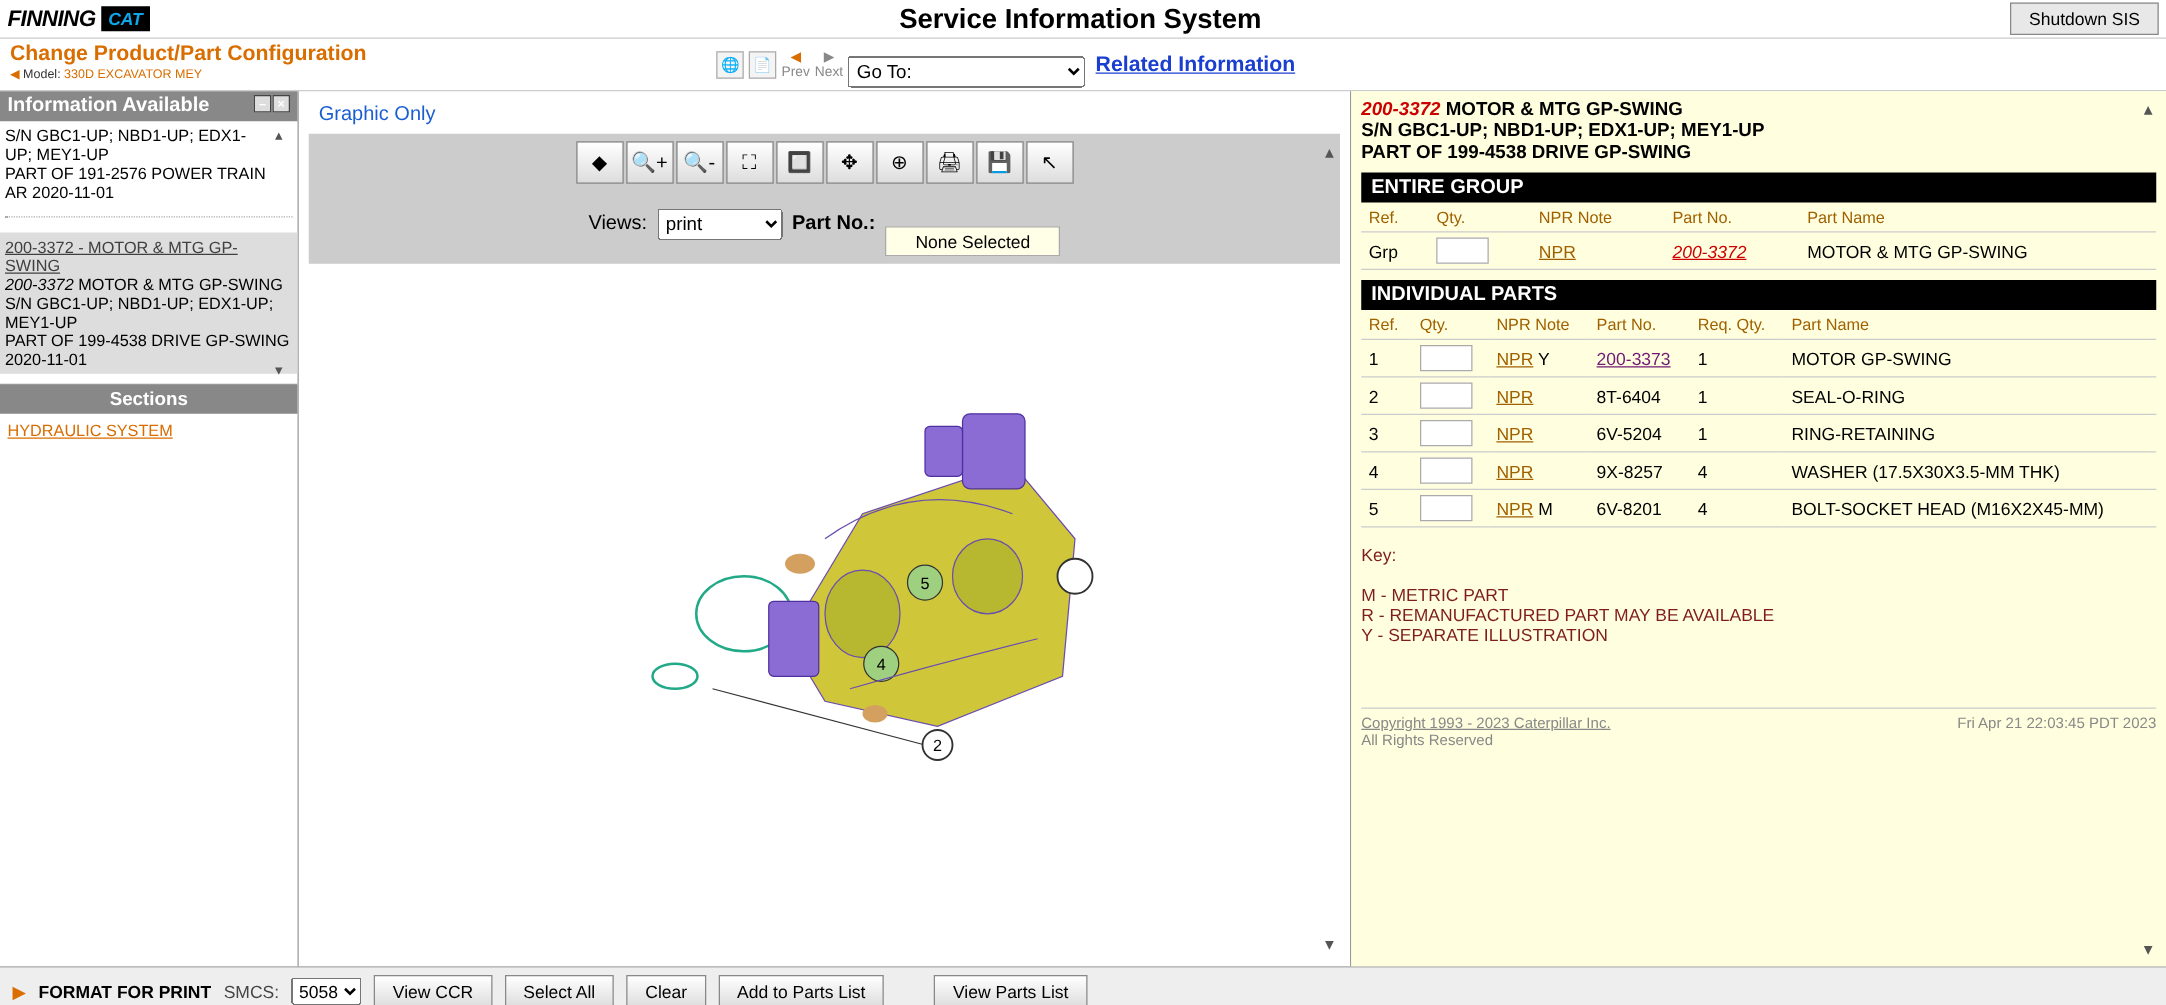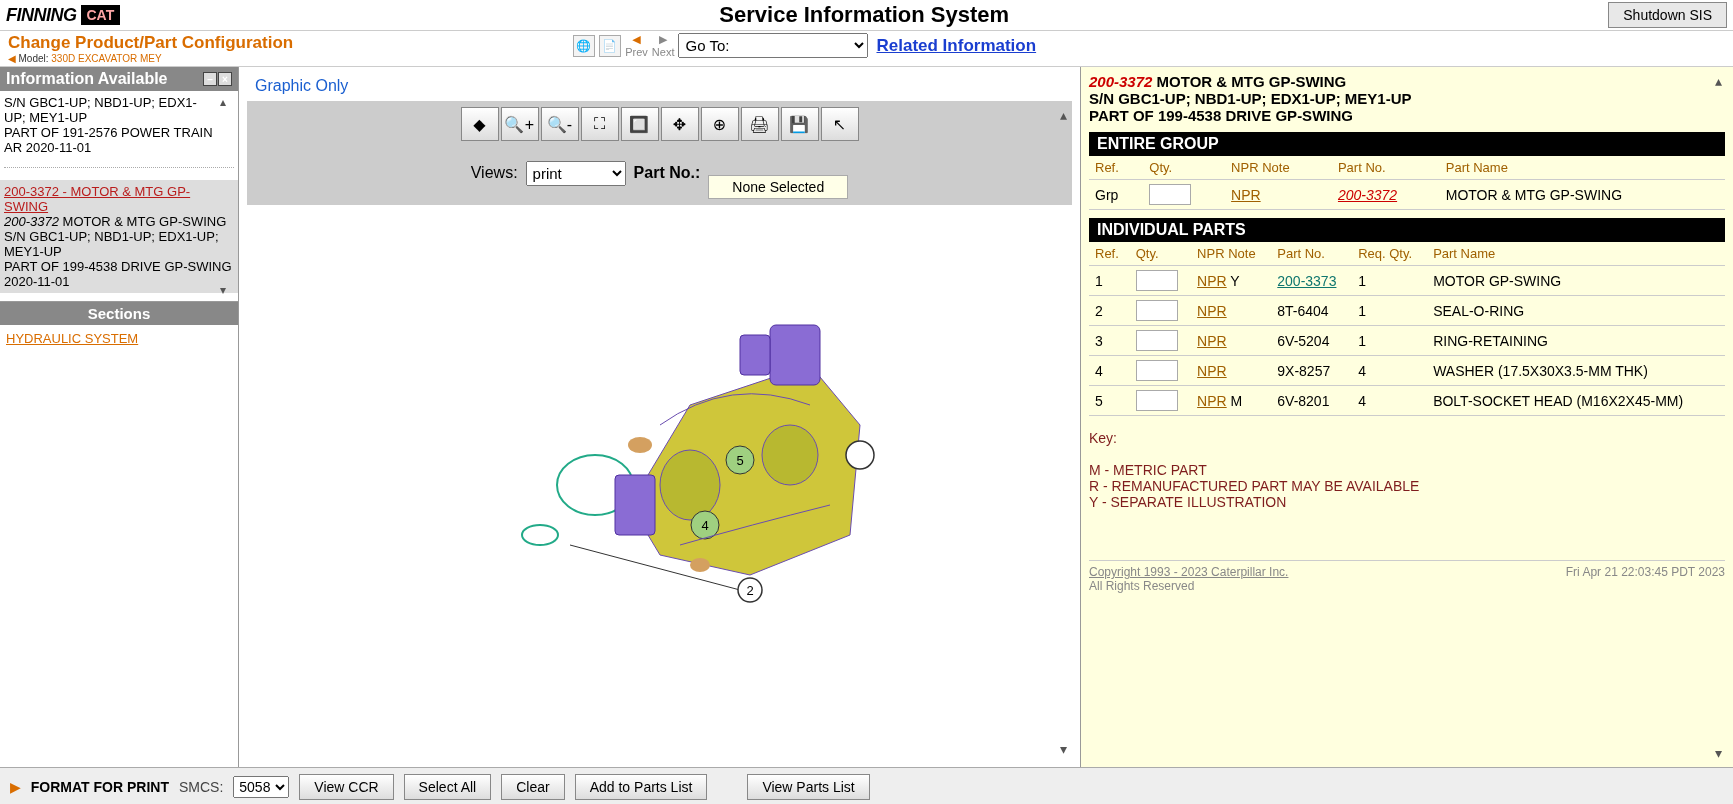--- a/index.html
+++ b/index.html
@@ -1,43 +1,43 @@
 <!DOCTYPE html>
 <html><head>
 <meta charset="utf-8">
 <style>
 * { box-sizing: border-box; margin: 0; padding: 0; }
 body { font-family: Arial, sans-serif; font-size: 13px; background: #fff; color: #000; width: 1733px; }
 .header { display: flex; align-items: center; border-bottom: 1px solid #ccc; padding: 2px 6px; background: #fff; }
 .logo { display: flex; align-items: center; gap: 4px; }
 .logo-finning { font-weight: bold; font-style: italic; font-size: 18px; letter-spacing: -0.5px; }
-.logo-cat { background: #000; color: #fca5a5; font-weight: bold; padding: 2px 6px; font-size: 14px; }
+.logo-cat { background: #000; color: #0ea5e9; font-weight: bold; padding: 2px 6px; font-size: 14px; font-style: italic; }
 .header-title { flex: 1; text-align: center; font-weight: bold; font-size: 22px; }
 .shutdown-btn { background: #e8e8e8; border: 1px solid #888; padding: 4px 14px; font-size: 14px; cursor: pointer; }
 .subheader { display: flex; align-items: flex-start; padding: 2px 8px; border-bottom: 1px solid #ccc; }
 .change-link { color: #d96d00; font-weight: bold; font-size: 17px; text-decoration: none; }
 .model-line { font-size: 10px; color: #333; }
 .model-arrow { color: #d96d00; }
 .model-val { color: #d96d00; }
 .sub-center { display: flex; align-items: center; gap: 4px; margin-left: 280px; }
 .mini-icon { width: 22px; height: 22px; border: 1px solid #aaa; background: #f4f4f4; display: inline-flex; align-items: center; justify-content: center; font-size: 12px; }
 .prev-next { font-size: 11px; color: #888; text-align: center; }
 .prev-next span { display:block; }
-.goto-select { font-size: 15px; padding: 2px; width: 190px; }
+.goto-select { font-size: 15px; padding: 2px; width: 190px; margin-top: 12px; }
 .related-link { color: #1a3ed0; font-weight: bold; text-decoration: underline; font-size: 17px; margin-left: 4px; }
 .main { display: flex; height: 700px; }
 .left-panel { width: 239px; border-right: 1px solid #999; display: flex; flex-direction: column; }
-.panel-header { background: #888; color: #fff; font-weight: bold; font-size: 16px; padding: 3px 6px; display: flex; align-items: center; justify-content: space-between; }
+.panel-header { background: #888; color: #fff; font-weight: bold; font-size: 16px; padding: 3px 6px; display: flex; align-items: flex-start; justify-content: space-between; }
 .panel-ctrls { display: flex; gap: 1px; }
 .panel-ctrl { width: 14px; height: 14px; background: #ddd; border: 1px solid #444; font-size: 10px; display:flex; align-items:center; justify-content:center; }
 .info-body { flex: 0 0 auto; overflow-y: auto; font-size: 13px; padding: 4px; border-bottom: 1px solid #999; position: relative; max-height: 310px;}
 .info-scroll { position:absolute; right:2px; width:16px; top:4px; bottom:4px; display:flex; flex-direction:column; justify-content:space-between; }
 .info-scroll span { font-size:12px; color:#555;}
 .info-block { margin-bottom: 12px; padding-bottom: 12px; border-bottom: 1px dotted #aaa; padding-right:18px;}
-.info-link { color: #b91c1c; text-decoration: underline; margin-top: 48px; }
+.info-link { color: #404040; text-decoration: underline; margin-top: 48px; }
 .highlighted { background: #ddd; padding: 4px; margin: 0 -4px 4px -4px; }
 .sections-hdr { background: #888; color:#fff; text-align:center; font-weight:bold; padding:3px; font-size:15px;}
 .sections-body { padding: 6px; }
 .sections-body a { color:#d96d00; text-decoration:underline; font-size:13px;}
 .center-panel { flex: 1; position: relative; padding: 4px 8px; border-right: 1px solid #999; }
 .graphic-only { color: #1a5fd0; font-size: 16px; margin: 6px 0 6px 8px; }
 .toolbar { background: #ccc; padding: 6px; text-align: center; }
 .toolbar-row { display: flex; justify-content: center; gap: 2px; margin-bottom: 6px; }
 .tool-btn { width: 38px; height: 34px; border: 1px solid #888; background: linear-gradient(#fff,#ddd); display:flex; align-items:center; justify-content:center; font-size:16px;}
 .toolbar-row2 { display:flex; justify-content:center; align-items:center; gap:8px; font-size:16px; }
@@ -52,21 +52,21 @@
 .right-scroll { position:absolute; right:2px; width:16px; top:6px; bottom:6px; display:flex; flex-direction:column; justify-content:space-between;}
 .right-scroll span{font-size:14px;color:#555;}
 .part-header { font-size: 15px; font-weight: bold; margin-bottom: 4px; }
 .red-part { color: #c00; font-style: italic; }
 .section-bar { background: #000; color: #fff; font-weight: bold; padding: 3px 8px; font-size: 16px; margin-top: 8px; }
 table.parts { width: 100%; border-collapse: collapse; font-size: 14px; }
 table.parts th { text-align: left; color: #a06000; font-weight: normal; padding: 4px 6px; border-bottom: 1px solid #ccc; font-size:13px;}
 table.parts td { padding: 4px 6px; border-bottom: 1px solid #ccc; vertical-align: middle; }
 .qty-input { width: 42px; border: 1px solid #aaa; background:#fff; padding:2px; }
 .npr-link { color: #a06000; text-decoration: underline; }
-.part-link { color: #0f766e; text-decoration: underline; }
+.part-link { color: #701a75; text-decoration: underline; }
 .part-link.red { color: #c00; font-style: italic; }
 .key-section { margin-top: 14px; font-size: 14px; color:#7f1d1d; }
 .copyright { margin-top: 50px; font-size: 12px; color: #888; display:flex; justify-content:space-between; border-top:1px solid #ccc; padding-top:4px;}
 .copyright a { color:#888; text-decoration:underline;}
 .footer { background: #eee; border-top: 1px solid #aaa; padding: 6px 10px; display: flex; align-items: center; gap: 10px; }
 .footer-arrow { color: #d96d00; font-size: 14px; }
 .footer-label { font-weight: bold; font-size: 14px; }
 .footer-smcs { font-size: 14px; color:#444;}
 .footer select { font-size: 14px; padding: 1px; }
 .footer button { background: linear-gradient(#fff,#ddd); border: 1px solid #888; padding: 4px 14px; font-size: 14px; cursor:pointer; }

